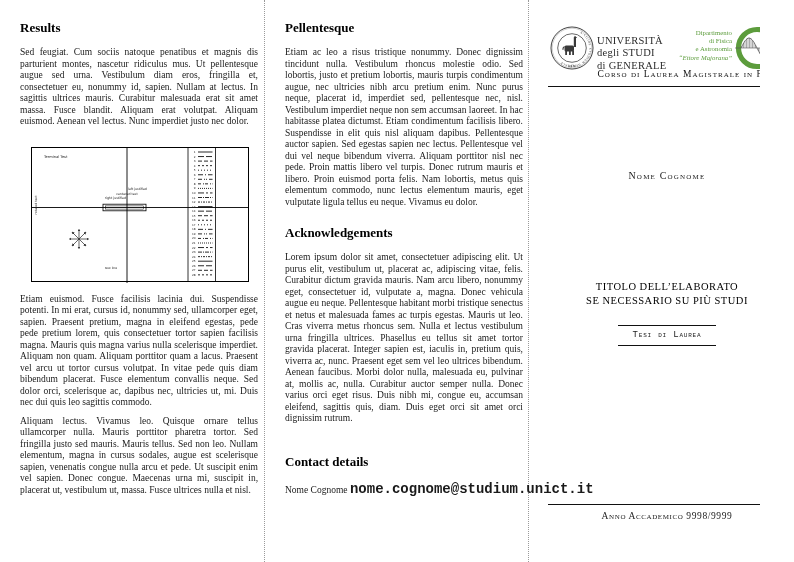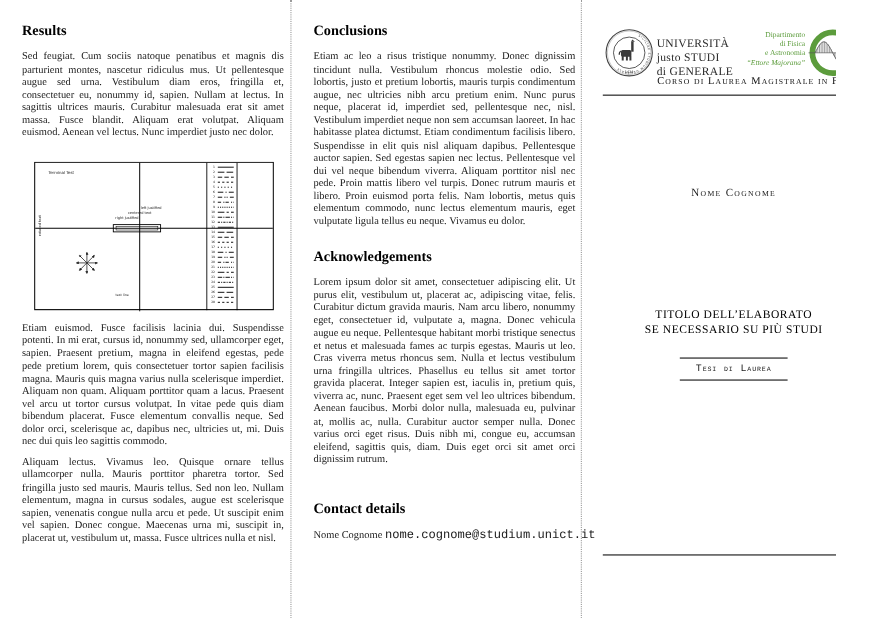--- a/index.html
+++ b/index.html
@@ -7,21 +7,21 @@
         font-family:"Liberation Serif",serif;color:#1a1a1a;}
   .fold{position:absolute;top:0;bottom:0;width:0;border-left:1px dotted #9a9a9a;}
   .fold1{left:264px;} .fold2{left:528px;}
   .col{position:absolute;top:12px;width:238px;}
   .col1{left:20px;} .col2{left:285px;}
   .col3{left:548px;top:0;height:562px;}
   h2{font-size:13px;font-weight:bold;margin:8px 0 11px 0;color:#000;font-family:"Liberation Serif",serif;}
   .para{font-size:9.5px;line-height:11.5px;text-align:justify;margin:0 0 7px 0;}
   .figwrap{margin:19px 0 11px 11px;width:218px;height:136px;}
   .contact-line{font-size:9.5px;margin-top:2px;white-space:nowrap;}
-  .email{font-family:"Liberation Mono",monospace;font-size:11px;}
+  .email{font-family:"Liberation Mono",monospace;font-size:14px;font-weight:bold;}
   
   .c3-abs{position:absolute;}
   .seal{left:2px;top:26px;}
   .uni-name{left:49px;top:35px;font-size:10.5px;line-height:12.4px;letter-spacing:0.3px;color:#2b2b2b;}
   .dept-text{right:54px;top:29px;text-align:right;font-size:6.8px;line-height:8.2px;color:#5c9c3c;}
   .dept-text .ital{font-style:italic;}
   .dept-logo{left:186px;top:25px;}
   .course{left:0;right:0;top:69px;text-align:right;font-variant:small-caps;font-size:9.5px;letter-spacing:1px;color:#111;}
   .rule{left:0;right:0;border-top:1.3px solid #111;height:0;}
   .rule-top{top:86px;} .rule-bottom{top:504px;}
@@ -146,21 +146,21 @@
             <line x1="167" x2="181.5" y1="127.85" y2="127.85" stroke="#111" stroke-width="0.9" stroke-dasharray="2 2"></line>
           </g>
       </svg>
     </div>
 
     <p class="para">Etiam euismod. Fusce facilisis lacinia dui. Suspendisse potenti. In mi erat, cursus id, nonummy sed, ullamcorper eget, sapien. Praesent pretium, magna in eleifend egestas, pede pede pretium lorem, quis consectetuer tortor sapien facilisis magna. Mauris quis magna varius nulla scelerisque imperdiet. Aliquam non quam. Aliquam porttitor quam a lacus. Praesent vel arcu ut tortor cursus volutpat. In vitae pede quis diam bibendum placerat. Fusce elementum convallis neque. Sed dolor orci, scelerisque ac, dapibus nec, ultricies ut, mi. Duis nec dui quis leo sagittis commodo.</p>
     <p class="para">Aliquam lectus. Vivamus leo. Quisque ornare tellus ullamcorper nulla. Mauris porttitor pharetra tortor. Sed fringilla justo sed mauris. Mauris tellus. Sed non leo. Nullam elementum, magna in cursus sodales, augue est scelerisque sapien, venenatis congue nulla arcu et pede. Ut suscipit enim vel sapien. Donec congue. Maecenas urna mi, suscipit in, placerat ut, vestibulum ut, massa. Fusce ultrices nulla et nisl.</p>
   </div>
 
   <div class="col col2">
-    <h2>Conclusions</h2>
+    <h2>Pellentesque</h2>
     <p class="para">Etiam ac leo a risus tristique nonummy. Donec dignissim tincidunt nulla. Vestibulum rhoncus molestie odio. Sed lobortis, justo et pretium lobortis, mauris turpis condimentum augue, nec ultricies nibh arcu pretium enim. Nunc purus neque, placerat id, imperdiet sed, pellentesque nec, nisl. Vestibulum imperdiet neque non sem accumsan laoreet. In hac habitasse platea dictumst. Etiam condimentum facilisis libero. Suspendisse in elit quis nisl aliquam dapibus. Pellentesque auctor sapien. Sed egestas sapien nec lectus. Pellentesque vel dui vel neque bibendum viverra. Aliquam porttitor nisl nec pede. Proin mattis libero vel turpis. Donec rutrum mauris et libero. Proin euismod porta felis. Nam lobortis, metus quis elementum commodo, nunc lectus elementum mauris, eget vulputate ligula tellus eu neque. Vivamus eu dolor.</p>
 
     <h2 style="margin-top:17px">Acknowledgements</h2>
     <p class="para">Lorem ipsum dolor sit amet, consectetuer adipiscing elit. Ut purus elit, vestibulum ut, placerat ac, adipiscing vitae, felis. Curabitur dictum gravida mauris. Nam arcu libero, nonummy eget, consectetuer id, vulputate a, magna. Donec vehicula augue eu neque. Pellentesque habitant morbi tristique senectus et netus et malesuada fames ac turpis egestas. Mauris ut leo. Cras viverra metus rhoncus sem. Nulla et lectus vestibulum urna fringilla ultrices. Phasellus eu tellus sit amet tortor gravida placerat. Integer sapien est, iaculis in, pretium quis, viverra ac, nunc. Praesent eget sem vel leo ultrices bibendum. Aenean faucibus. Morbi dolor nulla, malesuada eu, pulvinar at, mollis ac, nulla. Curabitur auctor semper nulla. Donec varius orci eget risus. Duis nibh mi, congue eu, accumsan eleifend, sagittis quis, diam. Duis eget orci sit amet orci dignissim rutrum.</p>
 
     <h2 style="margin-top:29px">Contact details</h2>
     <p class="contact-line"><span>Nome Cognome</span>
       <span class="email">nome.cognome@studium.unict.it</span></p>
   </div>
 
@@ -183,21 +183,21 @@
         <rect x="-7.5" y="-2.5" width="9.5" height="6" rx="1.5"></rect>
         <rect x="-6.8" y="2.5" width="1.8" height="4.5"></rect>
         <rect x="-3" y="2.5" width="1.8" height="4.5"></rect>
         <rect x="0.2" y="2.5" width="1.8" height="4.5"></rect>
         <path d="M-7.5,-2 Q-10,-1 -9.5,2 L-8.3,1.5 Q-8.8,-0.5 -7.5,-0.8 z"></path>
       </g>
     </svg>
 
     <div class="c3-abs uni-name">
       <div>UNIVERSITÀ</div>
-      <div>justo STUDI</div>
+      <div>degli STUDI</div>
       <div>di GENERALE</div>
     </div>
 
     <div class="c3-abs dept-text dept-green" style="color: rgb(92, 156, 60);">
       <div>Dipartimento</div>
       <div>di Fisica</div>
       <div>e Astronomia</div>
       <div class="ital">“Ettore Majorana”</div>
     </div>
 
@@ -240,15 +240,16 @@
     </div>
 
     <div class="c3-abs tesi">
       <div class="trule"></div>
       <div class="tlabel">Tesi di Laurea</div>
       <div class="trule"></div>
     </div>
 
 
     <div class="c3-abs rule rule-bottom"></div>
+    <div class="c3-abs anno">Anno Accademico 9998/9999</div>
   </div>
 
 </div>
 
 </body></html>

